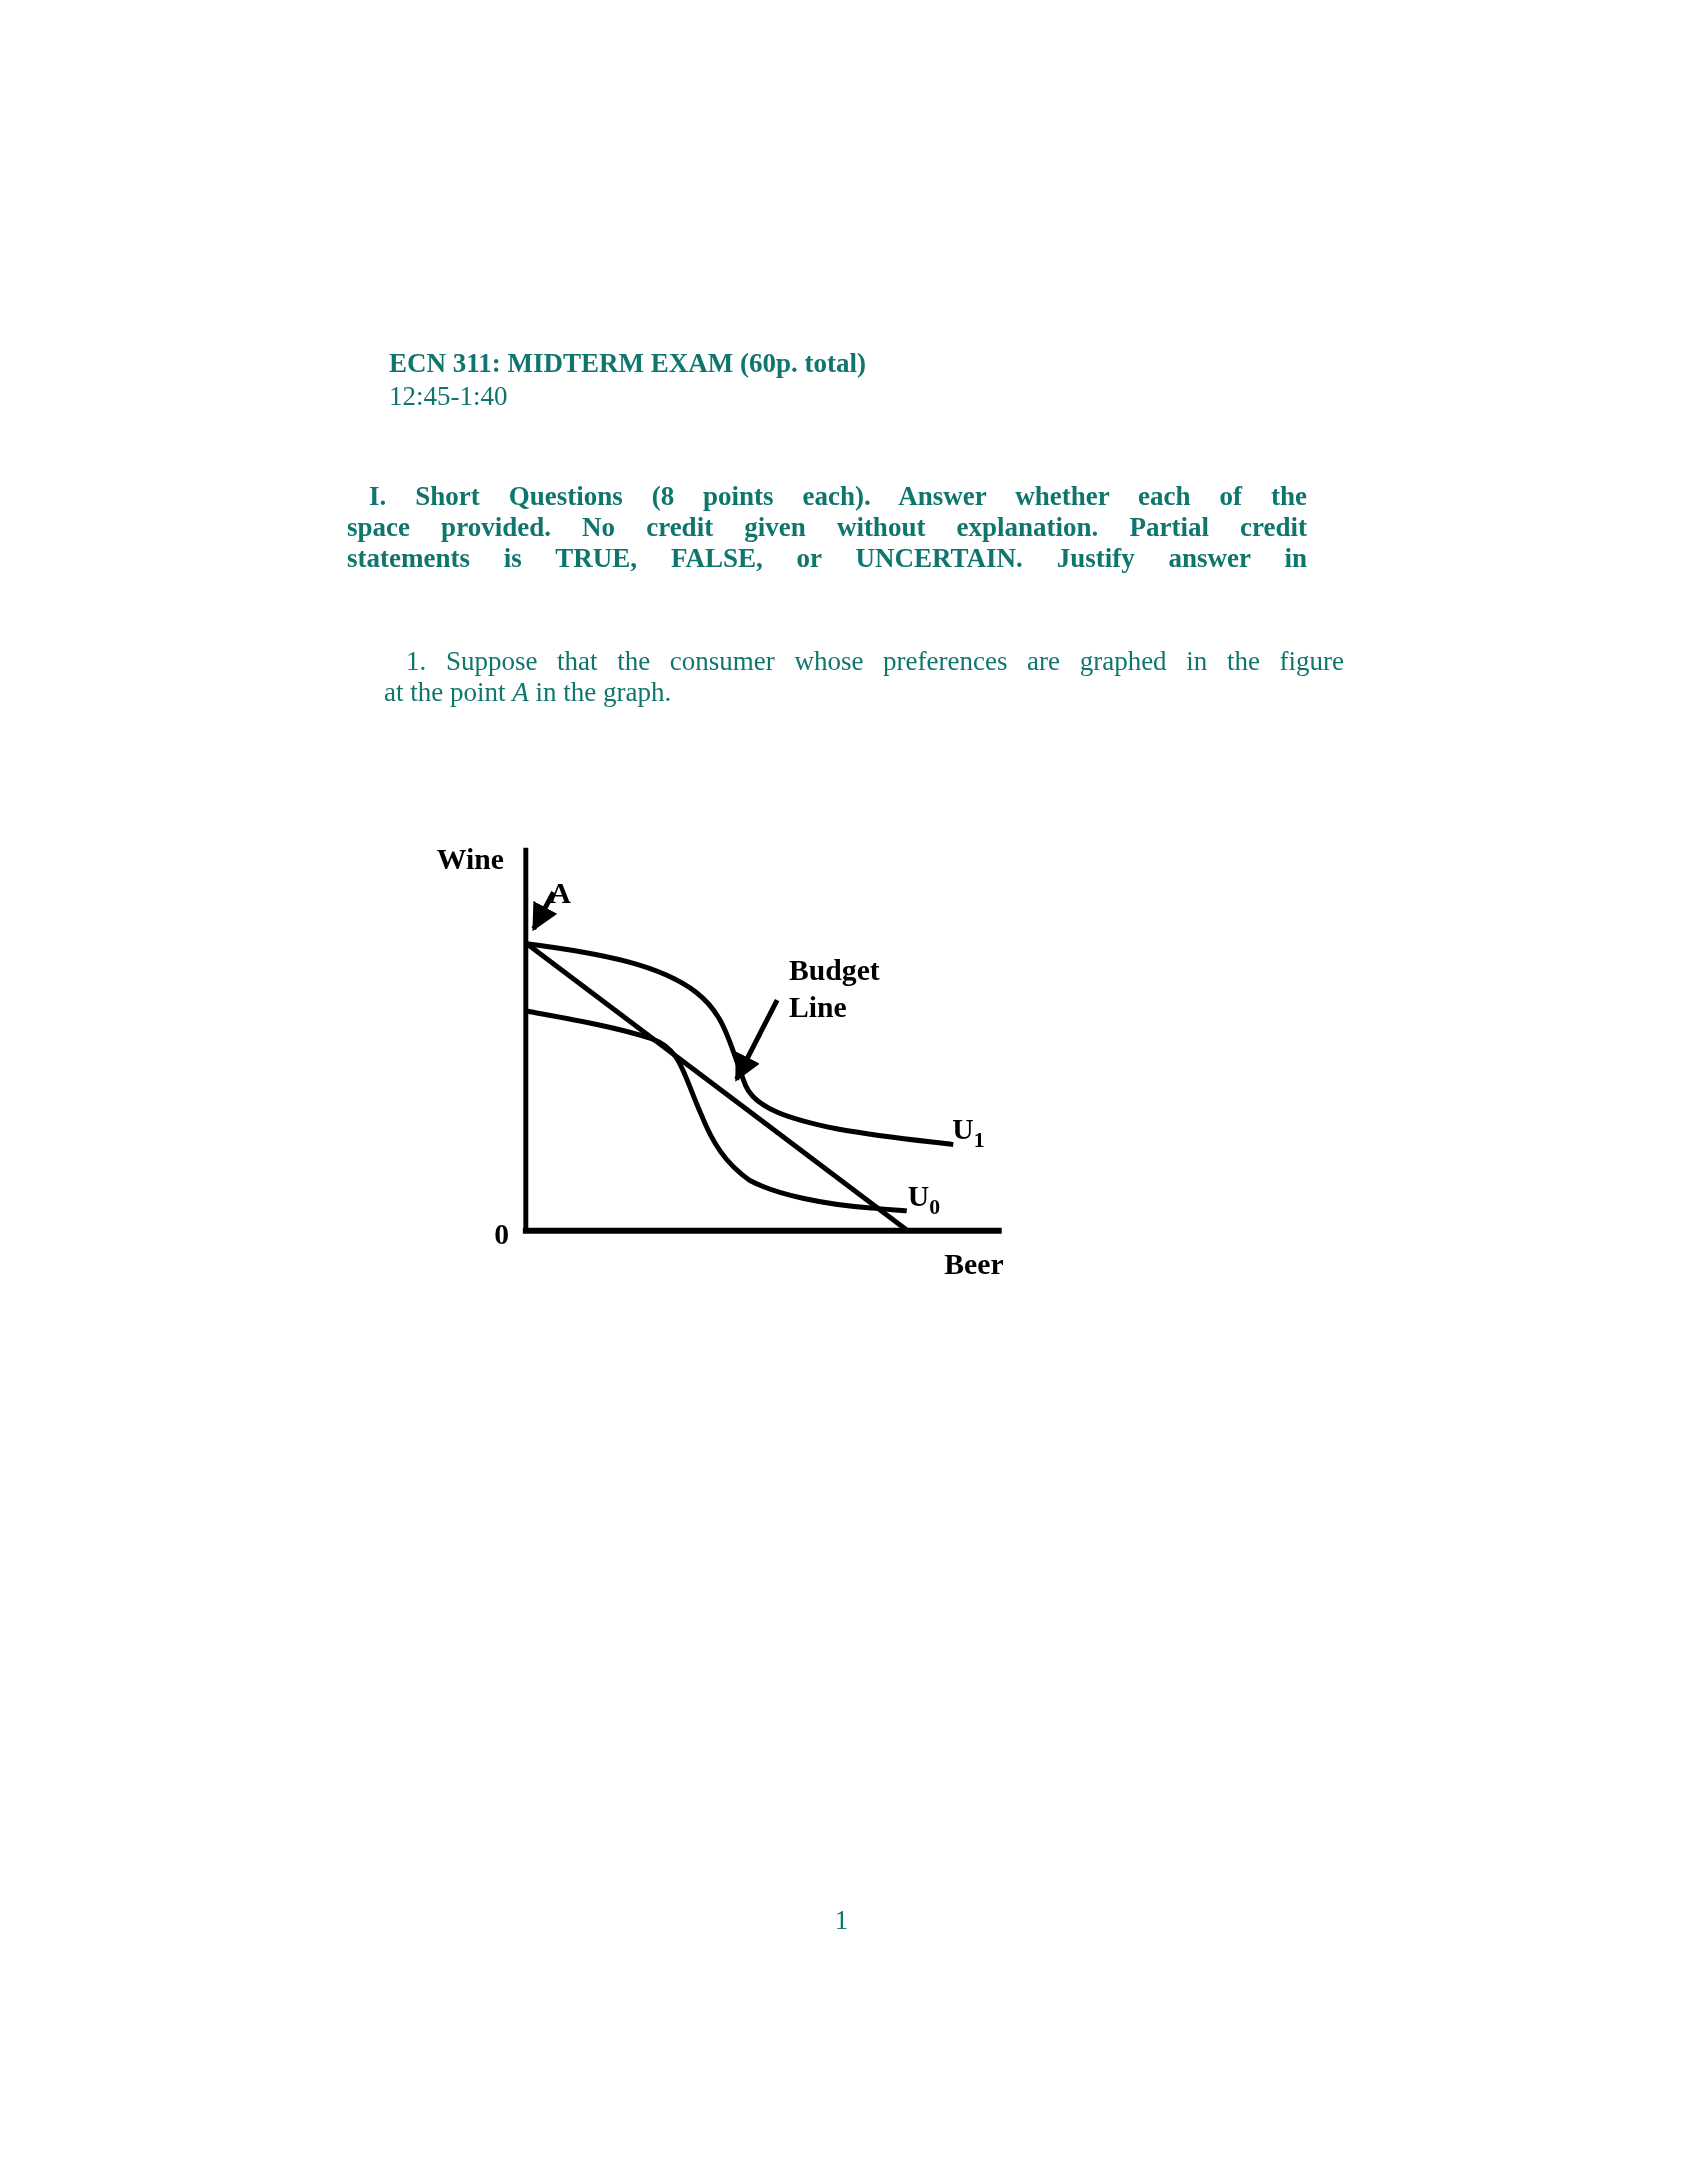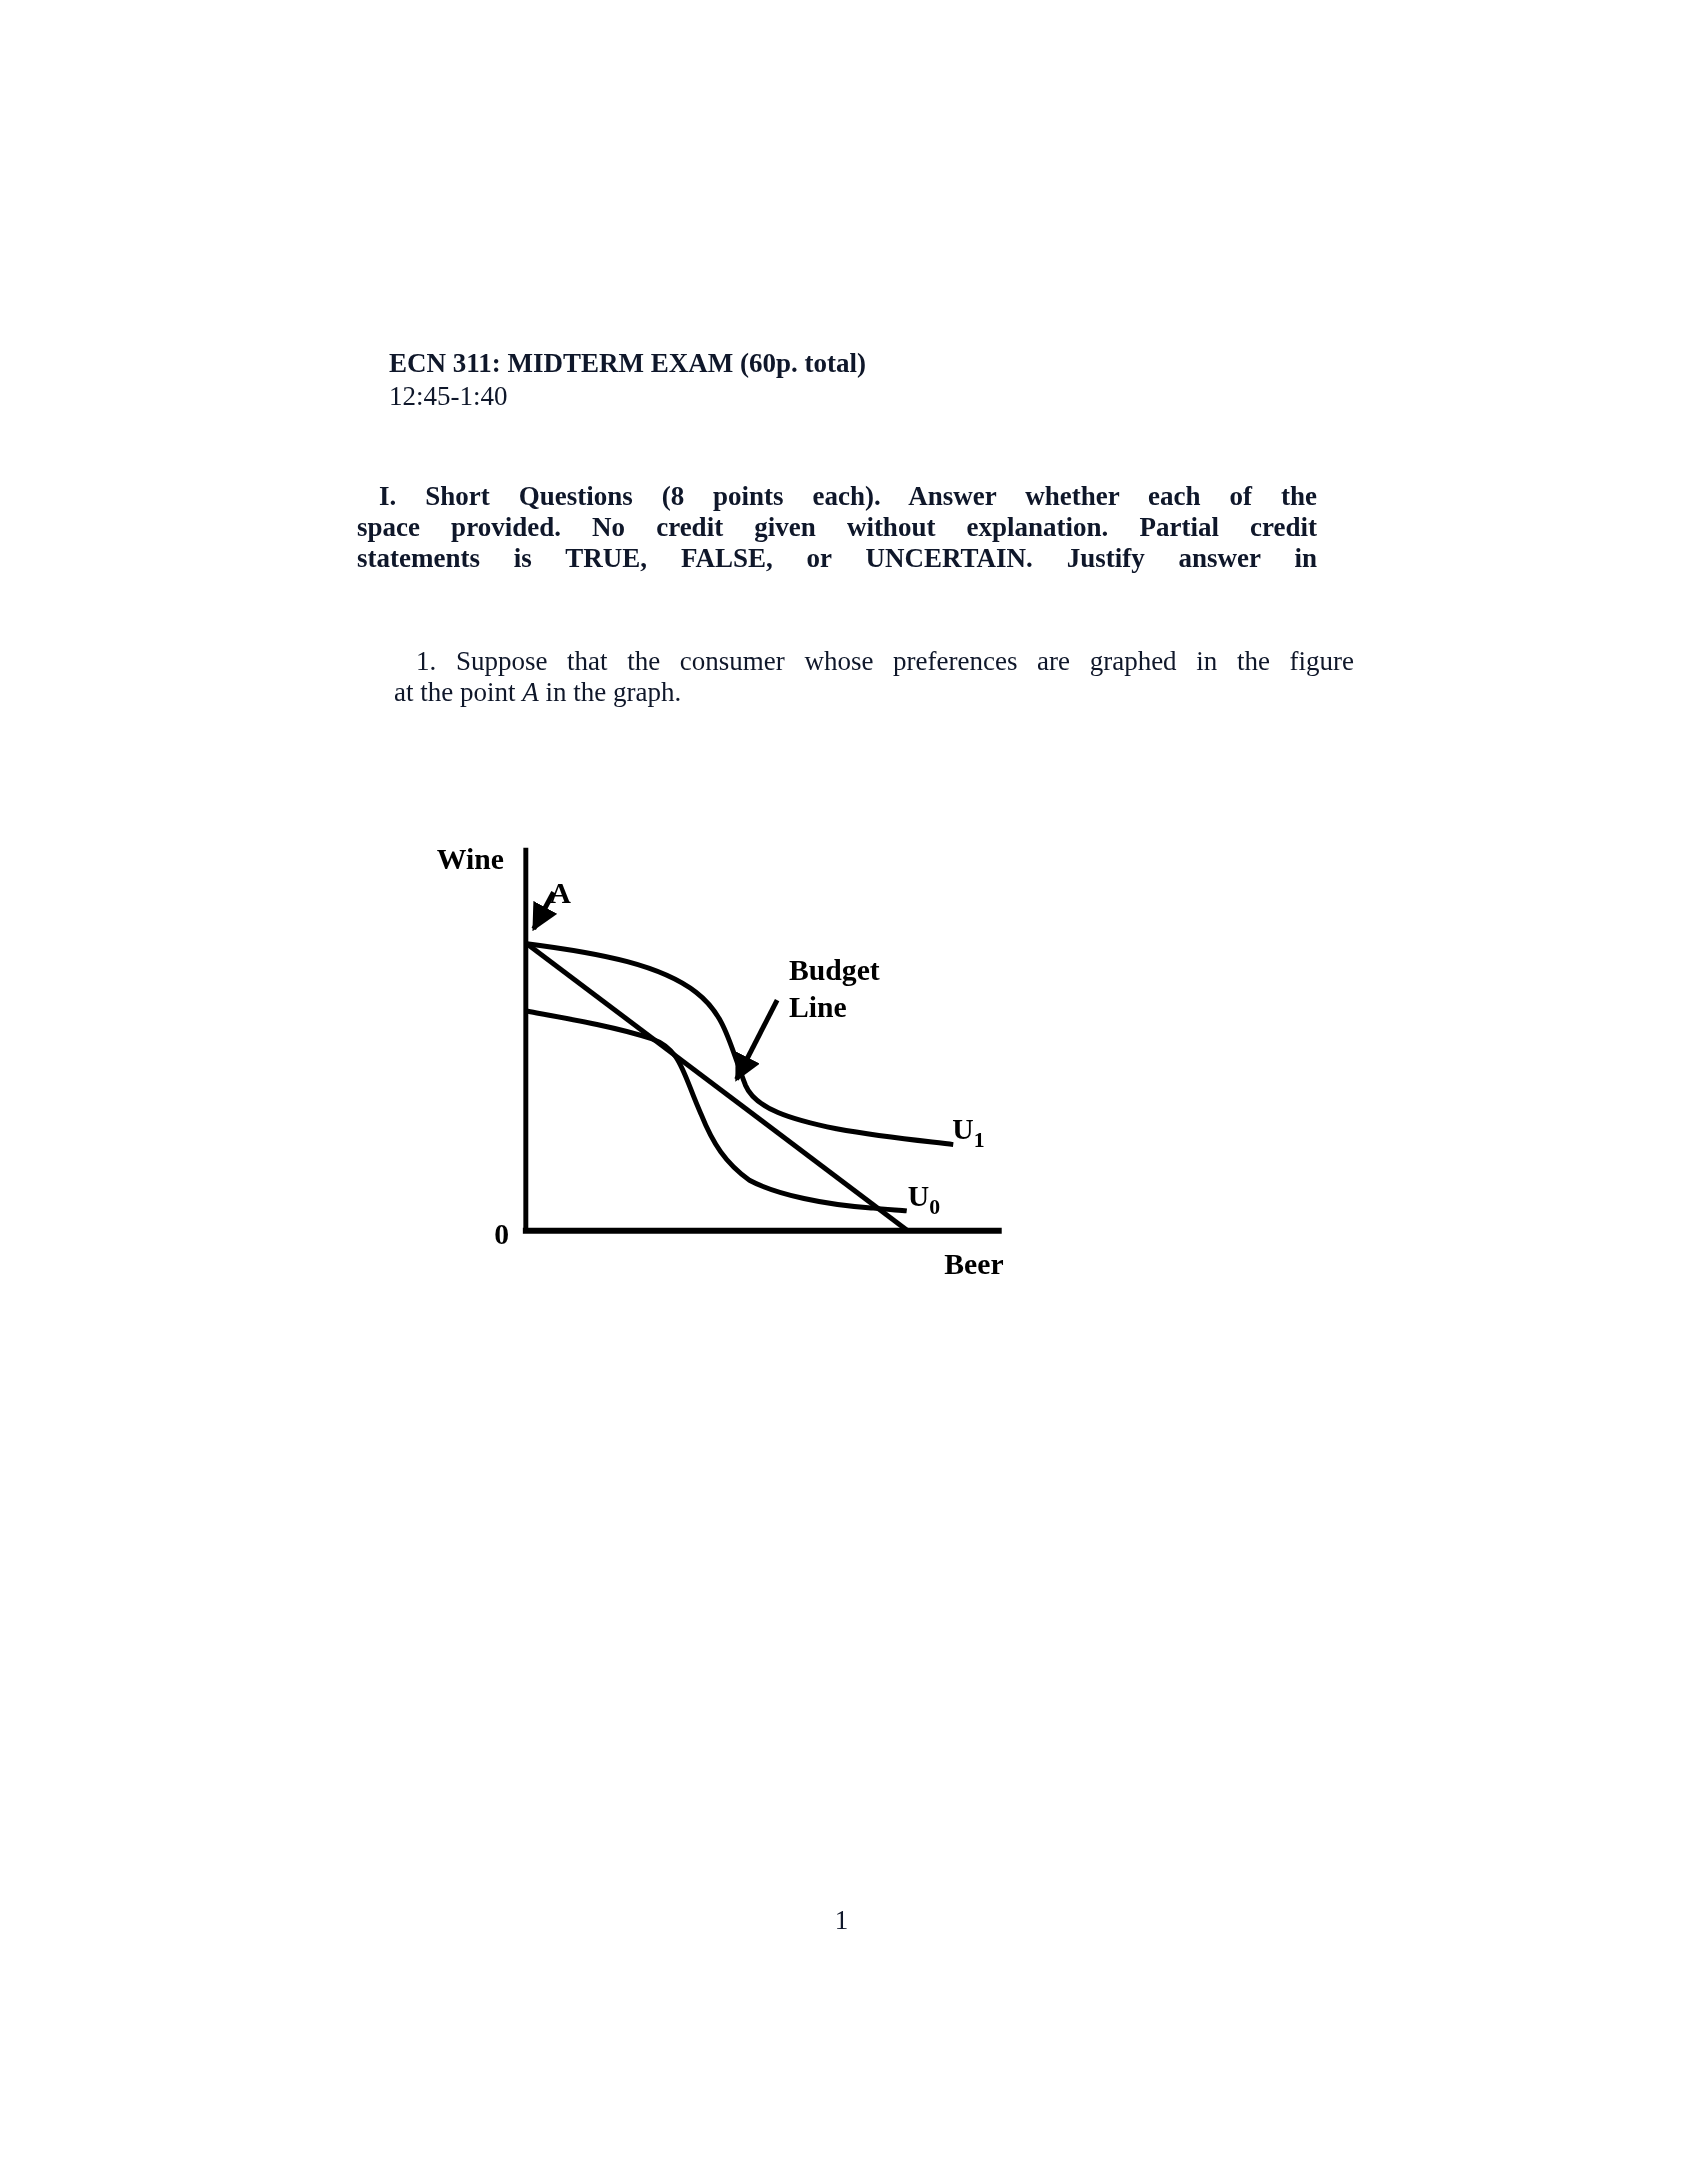--- a/index.html
+++ b/index.html
@@ -1,36 +1,36 @@
 <!DOCTYPE html>
 <html><head>
 <meta charset="utf-8">
 <style>
   html, body { margin: 0; padding: 0; background: #ffffff; }
   .page {
     position: relative;
     width: 1405px;
     height: 2178px;
     background: #ffffff;
-    color: #0f172a;
+    color: #0f766e;
     font-family: "Liberation Serif", "DejaVu Serif", serif;
     overflow: hidden;
   }
   .header {
     position: absolute;
     left: 389px;
     top: 347px;
     font-size: 27px;
     line-height: 33px;
     white-space: nowrap;
   }
   .header .title { font-weight: bold; }
   .para {
     position: absolute;
-    left: 357px;
+    left: 347px;
     width: 960px;
     font-size: 27px;
   }
   .instructions {
     top: 481px;
     line-height: 31px;
     font-weight: bold;
   }
   .question {
     top: 646px;

